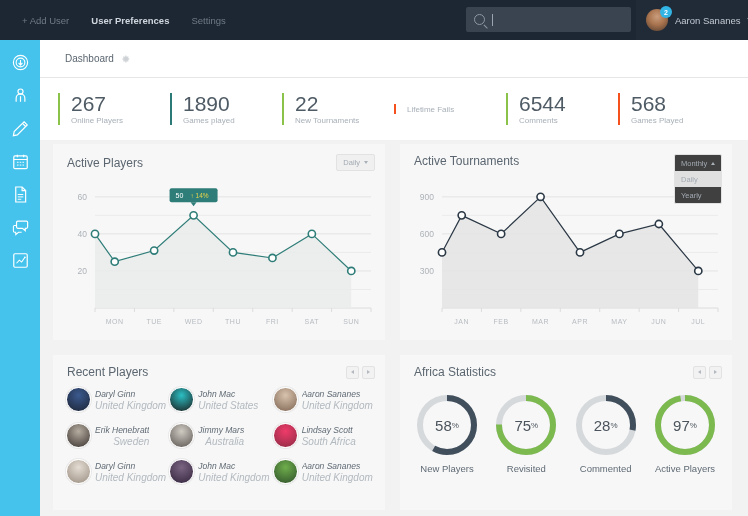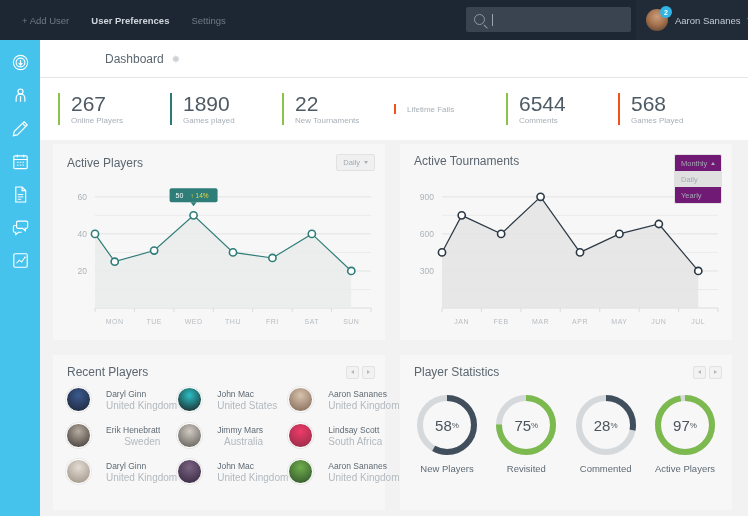--- a/index.html
+++ b/index.html
@@ -81,21 +81,21 @@
     background: #fff;
     clip-path: polygon(100% 0, 100% 100%, 0 50%);
   }
 
   
   .crumb {
     position: absolute; left: 40px; top: 40px; width: 708px; height: 38px;
     background: #fff; display: flex; align-items: center; padding-left: 25px;
     border-bottom: 1px solid #e6e6e6;
   }
-  .crumb-text { font-size: 12px; color: #5b6670; margin-left: 40px; }
+  .crumb-text { font-size: 10px; color: #5b6670; }
   .crumb-gear { margin-left: 7px; opacity: .45; }
 
   
   .statrow {
     position: absolute; left: 40px; top: 78px; width: 708px; height: 62px;
     background: #fff; display: flex; align-items: center; padding: 0 18px;
   }
   .stat { flex: 1; padding-left: 11px; border-left: 2.5px solid #8bc34a; }
   .stat-num { font-size: 21px; color: #4e5a64; font-weight: 300; line-height: 1.05; }
   .stat-lbl { font-size: 8px; color: #a8b0b8; margin-top: 1px; }
@@ -109,38 +109,38 @@
   .chart-card-r { left: 400px; top: 144px; width: 332px; height: 196px; }
   .list-card    { left: 53px; top: 355px; width: 332px; height: 155px; }
   .stats-card   { left: 400px; top: 355px; width: 332px; height: 155px; }
 
   .dropdown {
     font-size: 7.5px; color: #a2aab2; background: #f0f0f0; border: 1px solid #e2e2e2;
     border-radius: 2px; padding: 3px 6px; display: flex; align-items: center; gap: 4px; cursor: pointer;
   }
   .dd-caret-d { width:0;height:0;border-left:2.5px solid transparent;border-right:2.5px solid transparent;border-top:3px solid #a9b0b7; }
   .dd-caret-u { width:0;height:0;border-left:2.5px solid transparent;border-right:2.5px solid transparent;border-bottom:3px solid #a9b0b7; }
-  .dd-open { position: absolute; right: 0; top: 0; width: 48px; background: #701a75; border: 1px solid #e2e2e2; border-radius: 2px; z-index: 5; }
+  .dd-open { position: absolute; right: 0; top: 0; width: 48px; background: #404040; border: 1px solid #e2e2e2; border-radius: 2px; z-index: 5; }
   .dd-item { font-size: 7.5px; color: #a2aab2; padding: 3.5px 6px; cursor: pointer; }
   .dd-item.sel { background: #e0e0e0; }
   .dd-item.head { display: flex; align-items: center; justify-content: space-between; }
 
   .navbtns { display: flex; gap: 3px; }
   .navbtn {
     width: 13px; height: 13px; border: 1px solid #e2e2e2; background: #f2f2f2;
     border-radius: 2px; display: flex; align-items: center; justify-content: center; cursor: pointer;
   }
   .nb-l { width:0;height:0;border-top:2.5px solid transparent;border-bottom:2.5px solid transparent;border-right:3px solid #b3b9bf; }
   .nb-r { width:0;height:0;border-top:2.5px solid transparent;border-bottom:2.5px solid transparent;border-left:3px solid #b3b9bf; }
 
   
   .plist { position: absolute; left: 13px; top: 32px; width: 310px; display: grid; grid-template-columns: 1fr 1fr 1fr; row-gap: 11px; }
   .pitem { display: flex; align-items: center; }
   .pav { width: 25px; height: 25px; border-radius: 50%; flex: none; border: 1.5px solid #fff; box-shadow: 0 0 0 1px #e8e8e8; }
-  .pinfo { margin-left: 15px; overflow: hidden; }
+  .pinfo { margin-left: 4px; overflow: hidden; font-style: italic; }
   .pname { font-size: 8.5px; color: #5f6a74; white-space: nowrap; }
   .pcountry { font-size: 10px; color: #b2b9bf; white-space: nowrap; margin-top: 1px; text-align: right; }
 
   
   .donuts { position: absolute; left: 10px; top: 38px; width: 312px; display: flex; justify-content: space-between; }
   .donut-wrap { width: 74px; text-align: center; }
   .donut { position: relative; width: 64px; height: 64px; margin: 0 auto; }
   .donut-val {
     position: absolute; inset: 0; display: flex; align-items: center; justify-content: center;
     font-size: 15px; color: #4b545c;
@@ -443,21 +443,21 @@
         <div class="pinfo">
           <div class="pname">Aaron Sananes</div>
           <div class="pcountry">United Kingdom</div>
         </div>
       </div>
     </div>
 </div>
 
 <div class="card stats-card">
   <div class="card-head" style="padding:10px 10px 0 14px;">
-    <div class="card-title">Player Statistics</div>
+    <div class="card-title">Africa Statistics</div>
     <div class="navbtns">
       <div class="navbtn">
           <span class="nb-l"></span>
         </div>
       <div class="navbtn">
           <span class="nb-r"></span>
         </div>
     </div>
   </div>
   <div class="donuts" id="donut-row">

